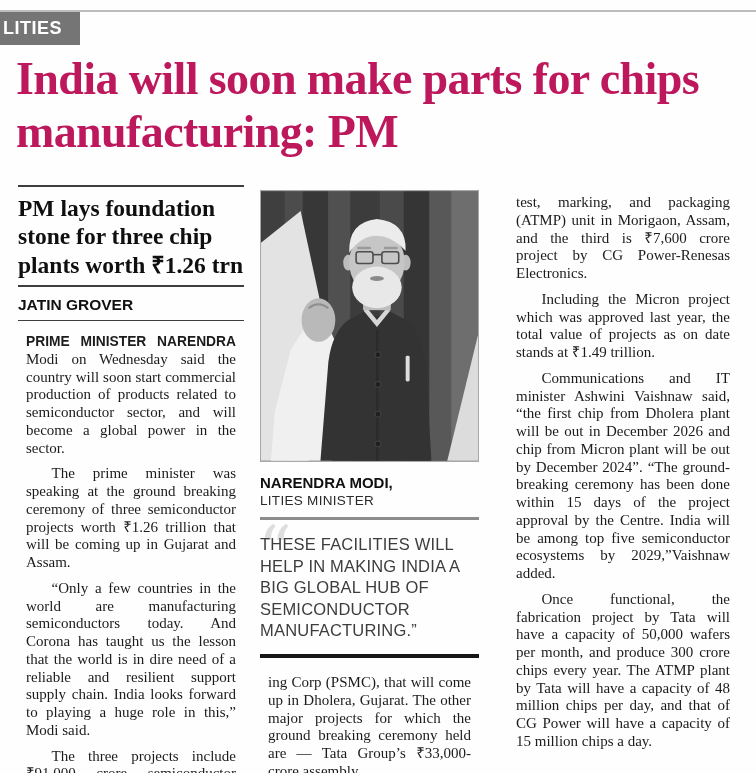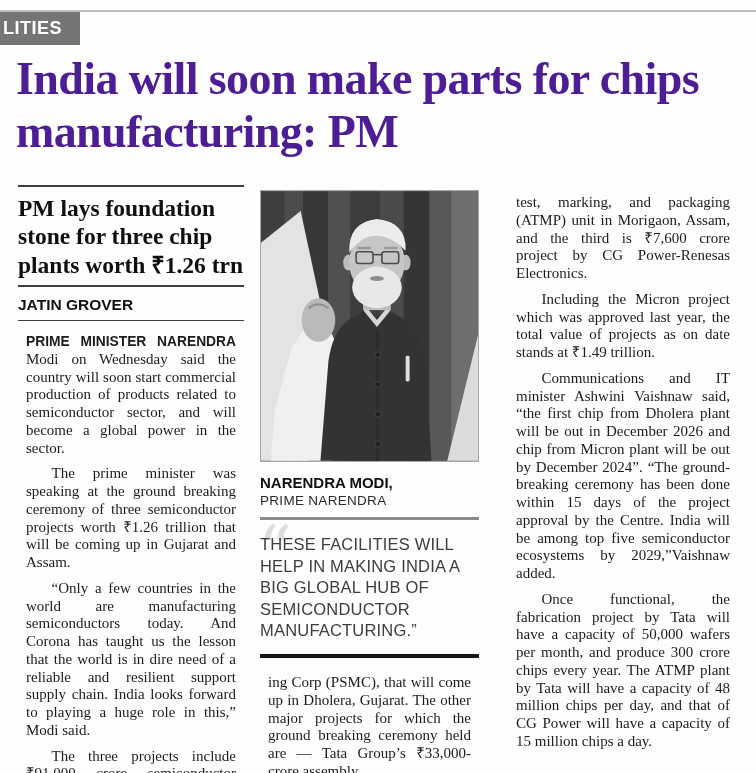--- a/index.html
+++ b/index.html
@@ -5,21 +5,21 @@
   html,body{margin:0;padding:0;background:#ffffff;}
   .page{position:relative;width:756px;height:773px;background:#fefefe;overflow:hidden;
         font-family:"Liberation Serif", serif;color:#1b1b1b;}
 
   .top-rule{position:absolute;top:10px;left:0;width:756px;height:2px;background:#bdbdbd;}
   .section-badge{position:absolute;top:12px;left:0;width:80px;height:33px;background:#757575;
         color:#ffffff;font-family:"Liberation Sans", sans-serif;font-weight:bold;font-size:18px;
         display:flex;align-items:center;padding-left:3px;letter-spacing:.5px;box-sizing:border-box;}
 
   .headline{position:absolute;left:16px;top:52px;width:726px;margin:0;
-        font-size:46px;line-height:53px;font-weight:700;color:#4c1d95;letter-spacing:-.6px;}
+        font-size:46px;line-height:53px;font-weight:700;color:#be185d;letter-spacing:-.6px;}
 
   .col{position:absolute;box-sizing:border-box;}
   .col-left{left:18px;top:185px;width:226px;}
   .col-mid{left:260px;top:190px;width:219px;}
   .col-right{left:508px;top:186px;width:230px;}
 
   .rule{width:100%;height:1.5px;background:#3e3e3e;}
   .rule.gray{height:3px;background:#8c8c8c;}
   .rule.thick{height:4px;background:#161616;}
 
@@ -113,21 +113,21 @@
         <path d="M89 62 Q88 31 117 28 Q147 31 146 60 Q132 45 117 45 Q101 45 89 62 Z" fill="#ececec"></path>
         <rect x="96" y="61" width="17" height="12" rx="2.5" fill="none" stroke="#4d4d4d" stroke-width="1.6"></rect>
         <rect x="122" y="61" width="17" height="12" rx="2.5" fill="none" stroke="#4d4d4d" stroke-width="1.6"></rect>
         <line x1="113" y1="64" x2="122" y2="64" stroke="#4d4d4d" stroke-width="1.6"></line>
         <rect x="97" y="56" width="14" height="2.5" rx="1" fill="#9a9a9a"></rect>
         <rect x="124" y="56" width="14" height="2.5" rx="1" fill="#9a9a9a"></rect>
       </svg>
     </figure>
     <figcaption class="caption">
       <div class="cap-name">NARENDRA MODI,</div>
-      <div class="cap-title">PRIME NARENDRA</div>
+      <div class="cap-title">LITIES MINISTER</div>
     </figcaption>
     <div class="rule gray caption-rule"></div>
     <div class="pull-quote">
       <span class="quote-mark">“</span>
       <span class="pq-text">THESE FACILITIES WILL HELP IN MAKING INDIA A BIG GLOBAL HUB OF SEMICONDUCTOR MANUFACTURING.”</span>
     </div>
     <div class="rule thick pq-rule"></div>
     <div class="body-text">
       <p class="body-p">ing Corp (PSMC), that will come up in Dholera, Gujarat. The other major projects for which the ground breaking ceremony held are — Tata Group’s ₹33,000-crore assembly,</p>
     </div>

